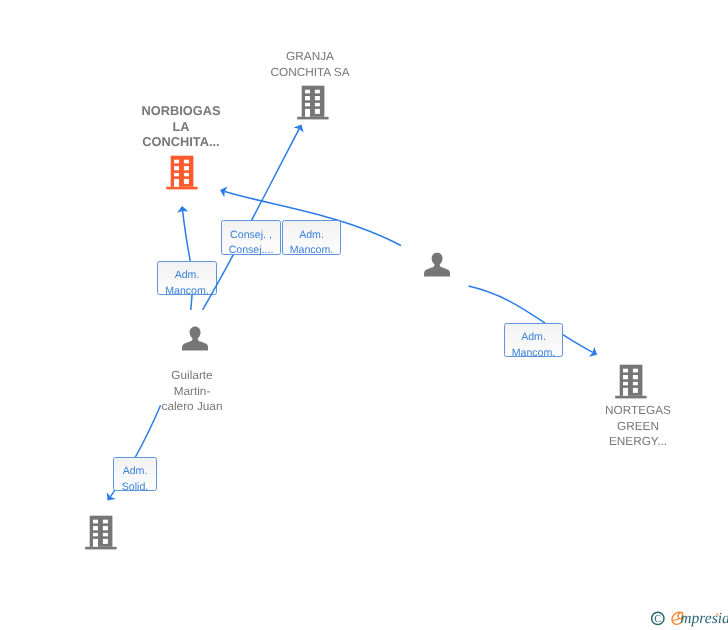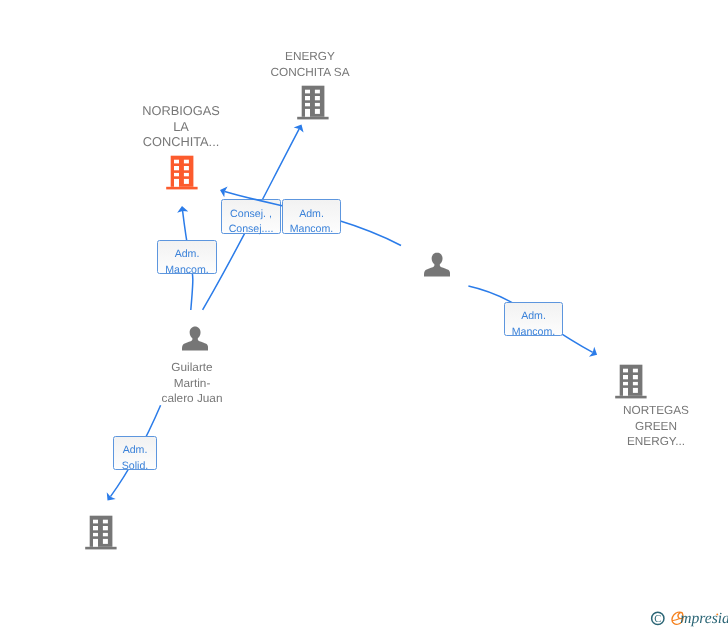--- a/index.html
+++ b/index.html
@@ -4,24 +4,24 @@
 <title>Empresia relationship network</title>
 <style>
   html,body{margin:0;padding:0;}
   body{width:728px;height:630px;background:#ffffff;overflow:hidden;
        font-family:"Liberation Sans",sans-serif;-webkit-font-smoothing:antialiased;text-rendering:geometricPrecision;}
   #canvas{position:relative;width:728px;height:630px;background:#fff;transform:translateZ(0);}
   .layer{position:absolute;left:0;top:0;width:728px;height:630px;}
   .node-icon{position:absolute;}
   .nlabel{position:absolute;text-align:center;color:#777777;font-size:11.8px;line-height:15.5px;
           white-space:pre;transform:translateX(-50%);}
-  .nlabel.sel{font-weight:normal;font-size:12.8px;}
+  .nlabel.sel{font-weight:bold;font-size:12.8px;}
   .elabel{position:absolute;box-sizing:border-box;border:1px solid #5d96de;border-radius:2.5px;
           background:linear-gradient(#f2f2f2,#fdfdfd);color:#3b82d9;font-size:10.6px;line-height:15.4px;padding-top:11px;text-align:center;
-          white-space:pre;display:flex;align-items:center;justify-content:center;}
+          white-space:pre;display:flex;align-items:center;justify-content:center;margin-top:21px;}
   #wm{position:absolute;left:650px;top:609px;}
 </style>
 </head>
 <body>
 
 <div id="canvas">
 
 <svg class="layer" viewBox="0 0 728 630">
   <g>
     <path d="M190.80 310.00 C 195.40 257.19 191.95 287.99 182.59 210.93" stroke="#2b7ce9" stroke-width="1.5" fill="none"></path>
@@ -101,27 +101,27 @@
     <rect x="8.0" y="5.7" width="5.0" height="3.7"></rect>
         <rect x="17.9" y="5.7" width="5.0" height="3.7"></rect>
     <rect x="8.0" y="12.0" width="5.0" height="4.3"></rect>
         <rect x="17.9" y="12.0" width="5.0" height="4.3"></rect>
     <rect x="8.0" y="18.9" width="5.0" height="3.4"></rect>
         <rect x="17.9" y="18.9" width="5.0" height="3.4"></rect>
     <rect x="8.0" y="24.9" width="5.0" height="7.9"></rect>
         <rect x="17.9" y="24.9" width="5.0" height="5.0"></rect>
   </g>
 </svg>
-<div class="nlabel" style="left:310px;top:49px">ENERGY
+<div class="nlabel" style="left:310px;top:49px">GRANJA
 CONCHITA SA</div>
 
 <svg class="node-icon" style="left:182px;top:325px" width="26.2" height="27" viewBox="0.2 0.1 28.6 26.4">
   <path fill="#767676" d="M14.6 0.3 c -3.45 0 -6.05 2.75 -6.05 6.35 c 0 2.65 1.2 5.05 2.95 6.15 l 0 1.95 c -0.12 0.62 -0.7 1.0 -1.75 1.42 c -2.35 0.92 -5.75 1.75 -7.35 2.85 c -1.5 1.02 -1.95 2.45 -2.15 4.45 l -0.25 3.0 h 29.0 l -0.25 -3.0 c -0.2 -2.0 -0.65 -3.43 -2.15 -4.45 c -1.6 -1.1 -5.0 -1.93 -7.35 -2.85 c -1.05 -0.42 -1.63 -0.8 -1.75 -1.42 l 0 -1.95 c 1.75 -1.1 2.95 -3.5 2.95 -6.15 c 0 -3.6 -2.6 -6.35 -6.05 -6.35 z"></path>
 </svg>
-<div class="nlabel" style="left:192px;top:360px">Guilarte
+<div class="nlabel" style="left:192px;top:368px">Guilarte
 Martin-
 calero Juan</div>
 
 <svg class="node-icon" style="left:424px;top:251px" width="26.2" height="27" viewBox="0.2 0.1 28.6 26.4">
   <path fill="#767676" d="M14.6 0.3 c -3.45 0 -6.05 2.75 -6.05 6.35 c 0 2.65 1.2 5.05 2.95 6.15 l 0 1.95 c -0.12 0.62 -0.7 1.0 -1.75 1.42 c -2.35 0.92 -5.75 1.75 -7.35 2.85 c -1.5 1.02 -1.95 2.45 -2.15 4.45 l -0.25 3.0 h 29.0 l -0.25 -3.0 c -0.2 -2.0 -0.65 -3.43 -2.15 -4.45 c -1.6 -1.1 -5.0 -1.93 -7.35 -2.85 c -1.05 -0.42 -1.63 -0.8 -1.75 -1.42 l 0 -1.95 c 1.75 -1.1 2.95 -3.5 2.95 -6.15 c 0 -3.6 -2.6 -6.35 -6.05 -6.35 z"></path>
 </svg>
 
 <svg class="node-icon" style="left:615px;top:363px" width="33" height="36" viewBox="0 0 33 36">
   <g fill="#767676">
     <rect x="0.2" y="32.8" width="31.4" height="2.6"></rect>
@@ -131,21 +131,21 @@
     <rect x="8.0" y="5.7" width="5.0" height="3.7"></rect>
         <rect x="17.9" y="5.7" width="5.0" height="3.7"></rect>
     <rect x="8.0" y="12.0" width="5.0" height="4.3"></rect>
         <rect x="17.9" y="12.0" width="5.0" height="4.3"></rect>
     <rect x="8.0" y="18.9" width="5.0" height="3.4"></rect>
         <rect x="17.9" y="18.9" width="5.0" height="3.4"></rect>
     <rect x="8.0" y="24.9" width="5.0" height="7.9"></rect>
         <rect x="17.9" y="24.9" width="5.0" height="5.0"></rect>
   </g>
 </svg>
-<div class="nlabel" style="left:656px;top:403px">NORTEGAS
+<div class="nlabel" style="left:638px;top:403px">NORTEGAS
 GREEN
 ENERGY...</div>
 
 <svg class="node-icon" style="left:85px;top:514px" width="33" height="36" viewBox="0 0 33 36">
   <g fill="#767676">
     <rect x="0.2" y="32.8" width="31.4" height="2.6"></rect>
     <rect x="4.7" y="1.7" width="22.7" height="31.1"></rect>
   </g>
   <g fill="#ffffff">
     <rect x="8.0" y="5.7" width="5.0" height="3.7"></rect>

